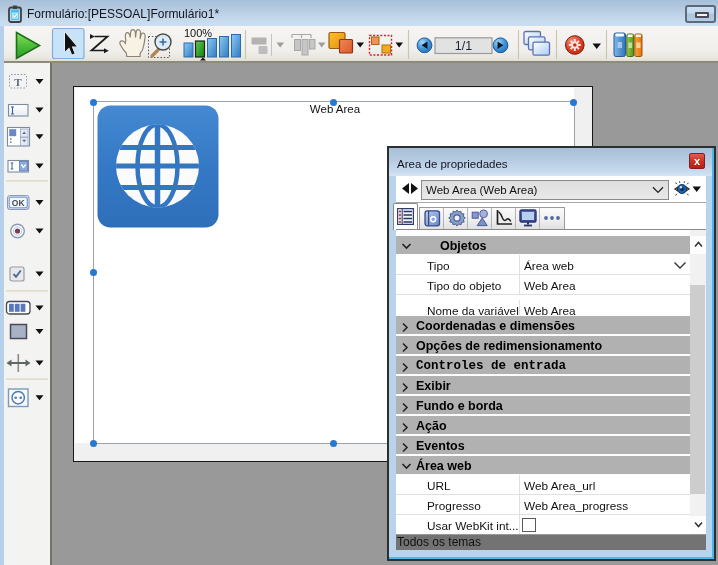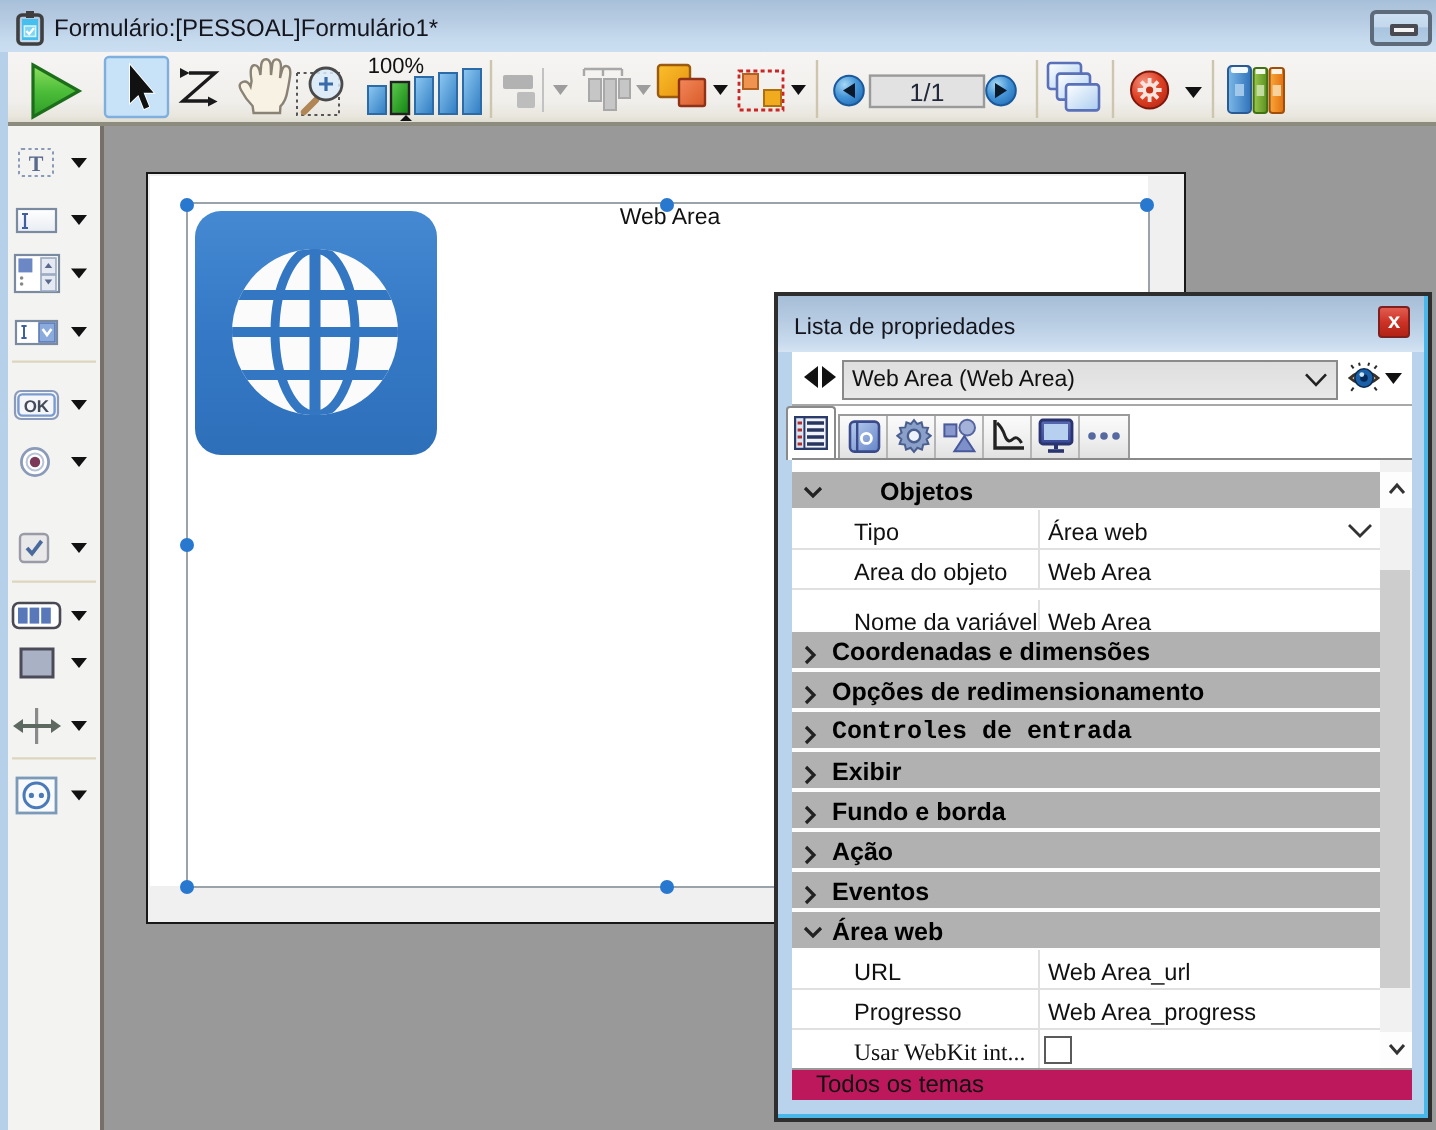--- a/index.html
+++ b/index.html
@@ -60,21 +60,21 @@
 .coldiv { position:absolute; left:123px; top:0; width:1px; height:19px; background:#e0e0e0; }
 .chev { position:absolute; left:5px; top:6px; }
 
 
 #sbar { left:690px; top:230px; width:16px; height:304px; background:#f1f1f1; }
 #sbar-up { left:690px; top:236px; width:16px; height:18px; background:#fdfdfd; }
 #sbar-dn { left:690px; top:516px; width:16px; height:18px; background:#fdfdfd; }
 #sbar-thumb { left:690px; top:285px; width:15px; height:209px; background:#cdcdcd; }
 
 
-#status { left:396px; top:534px; width:310px; height:16px; background:#be185d; border-top:1px solid #999; font-size:12px; color:#111; padding-left:12px; }
+#status { left:396px; top:534px; width:310px; height:16px; background:#737373; border-top:1px solid #999; font-size:12px; color:#111; padding-left:1px; }
 </style>
 </head>
 <body>
 <div class="abs" id="titlebar"></div>
 <svg class="abs" style="left:8px; top:5px;" width="14" height="18" viewBox="0 0 14 18">
   <rect x="1" y="2.5" width="12" height="14.5" rx="2" fill="none" stroke="#3f3f3f" stroke-width="1.8"></rect>
   <rect x="3" y="4.5" width="8" height="10.5" fill="#45c0ee"></rect>
   <rect x="5" y="0.5" width="4" height="3.5" fill="#3f3f3f"></rect>
   <rect x="4.2" y="8" width="5.6" height="5.2" fill="#7cd6f4" stroke="#d8f2fc" stroke-width="0.8"></rect>
   <path d="M5.2 10.5 L6.6 12 L9 9" fill="none" stroke="#fff" stroke-width="1.1"></path>
@@ -324,21 +324,21 @@
 <div class="abs handle" style="left:330px; top:99px;"></div>
 <div class="abs handle" style="left:570px; top:99px;"></div>
 <div class="abs handle" style="left:90px; top:269px;"></div>
 <div class="abs handle" style="left:90px; top:440px;"></div>
 <div class="abs handle" style="left:330px; top:440px;"></div>
 
 <div class="abs" id="panel"></div>
 <div class="abs" id="panel-cyan"></div>
 <div class="abs" id="panel-blue"></div>
 <div class="abs" id="panel-title"></div>
-<div class="abs" id="panel-title-text">Lista de propriedades</div>
+<div class="abs" id="panel-title-text">Area de propriedades</div>
 <div class="abs" id="closebtn">x</div>
 <div class="abs" id="panel-content"></div>
 <svg class="abs" style="left:402px; top:183px;" width="16" height="12" viewBox="0 0 16 12">
     <path d="M7 0 L0 5.5 L7 11 Z" fill="#111"></path>
     <path d="M9 0 L16 5.5 L9 11 Z" fill="#111"></path>
   </svg>
 <div class="abs" id="combo">Web Area (Web Area)</div>
 <svg class="abs" style="left:652px; top:186px;" width="12" height="8" viewBox="0 0 12 8">
     <path d="M1 1.2 L6 6.4 L11 1.2" fill="none" stroke="#222" stroke-width="1.3"></path>
   </svg>
@@ -423,21 +423,21 @@
 <div class="abs prow" style="top:255px;">
     <span class="coldiv"></span>
     <span class="plabel">Tipo</span>
     <span class="pval">Área web</span>
     <svg style="position:absolute;left:277px;top:6px" width="14" height="9" viewBox="0 0 14 9">
       <path d="M1.5 1.5 L7 7 L12.5 1.5" fill="none" stroke="#333" stroke-width="1.4"></path>
     </svg>
   </div>
 <div class="abs prow" style="top:275px;">
     <span class="coldiv"></span>
-    <span class="plabel">Area do objeto</span>
+    <span class="plabel">Tipo do objeto</span>
     <span class="pval">Web Area</span>
   </div>
 <div class="abs prow" style="top:300px;">
     <span class="coldiv"></span>
     <span class="plabel">Nome da variável</span>
     <span class="pval">Web Area</span>
   </div>
 <div class="abs hdr" style="top:315px;"><svg class="chev" width="8" height="11" viewBox="0 0 8 11">
       <path d="M2 1.5 L6 5.5 L2 9.5" fill="none" stroke="#222" stroke-width="1.6"></path>
     </svg>Coordenadas e dimensões</div>
@@ -465,21 +465,21 @@
 <div class="abs prow" style="top:475px;text-align:center;">
     <span class="coldiv"></span>
     <span class="plabel">URL</span>
     <span class="pval">Web Area_url</span>
   </div>
 <div class="abs prow" style="top:495px;">
     <span class="coldiv"></span>
     <span class="plabel">Progresso</span>
     <span class="pval">Web Area_progress</span>
   </div>
-<div class="abs prow" style="top:515px; height:19px; border-bottom:none;font-family:Liberation Serif, serif;">
+<div class="abs prow" style="top:515px; height:19px; border-bottom:none;">
     <span class="coldiv"></span>
     <span class="plabel">Usar WebKit int...</span>
     <span style="position:absolute; left:126px; top:3px; width:14px; height:14px; border:1.5px solid #5a5a5a; background:#fff;"></span>
   </div>
 <div class="abs" id="sbar"></div>
 <div class="abs" id="sbar-thumb"></div>
 <div class="abs" id="sbar-up">
     <svg style="position:absolute;left:4px;top:5px" width="9" height="7" viewBox="0 0 9 7">
       <path d="M1 5.5 L4.5 1.5 L8 5.5" fill="none" stroke="#333" stroke-width="1.5"></path>
     </svg>

